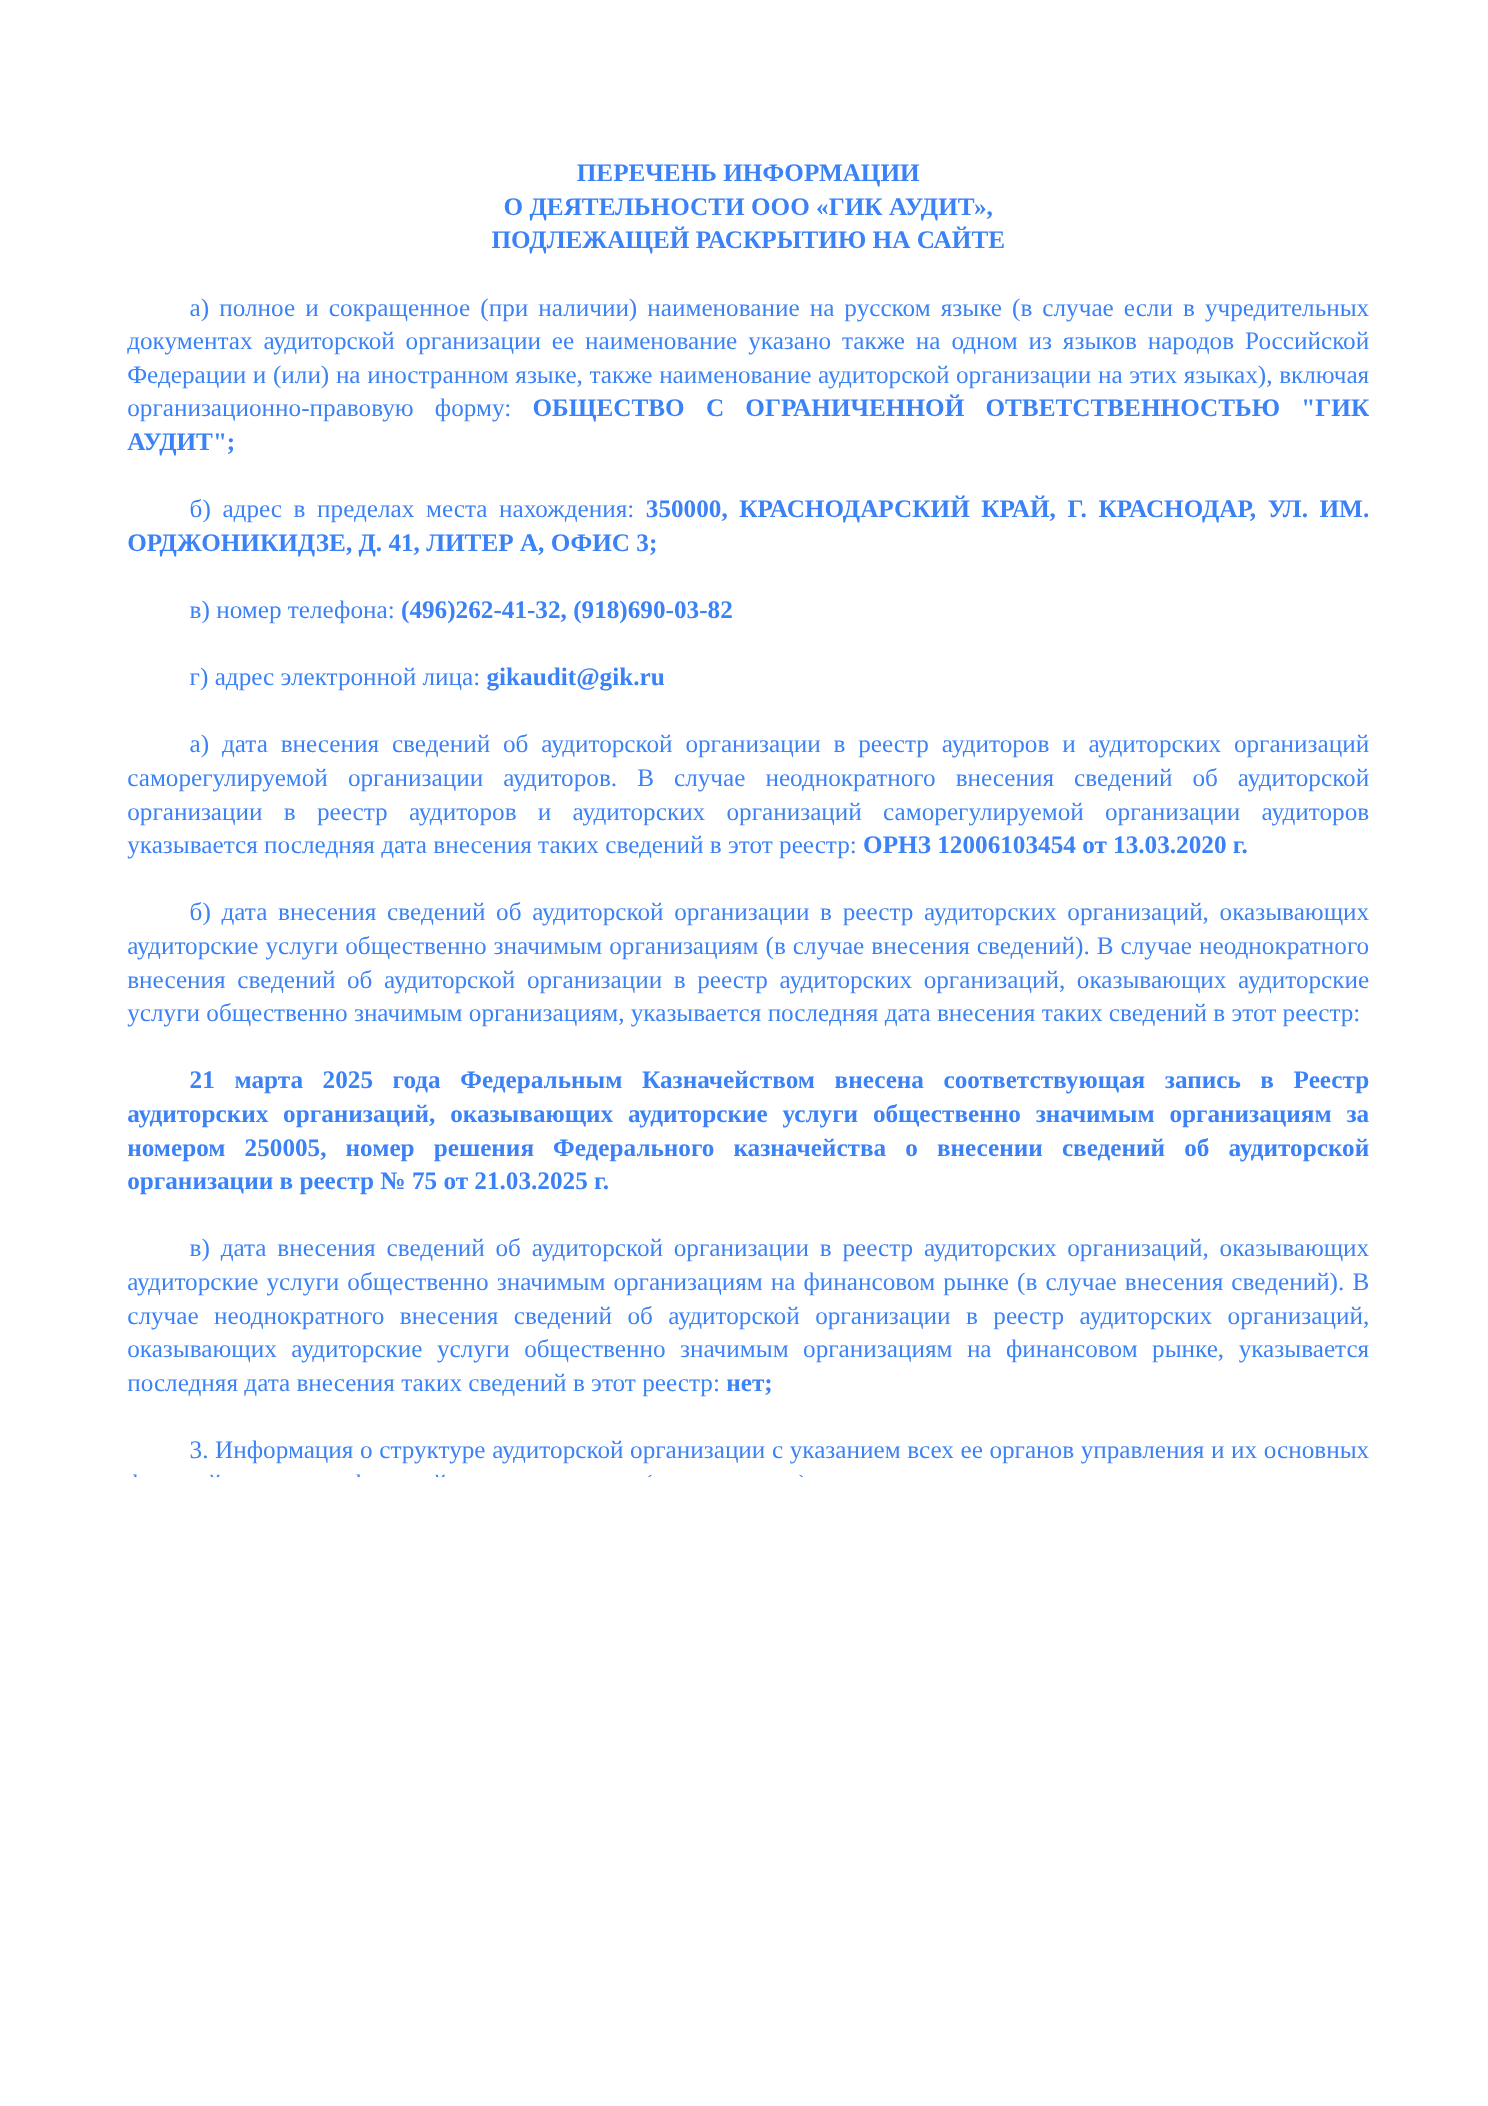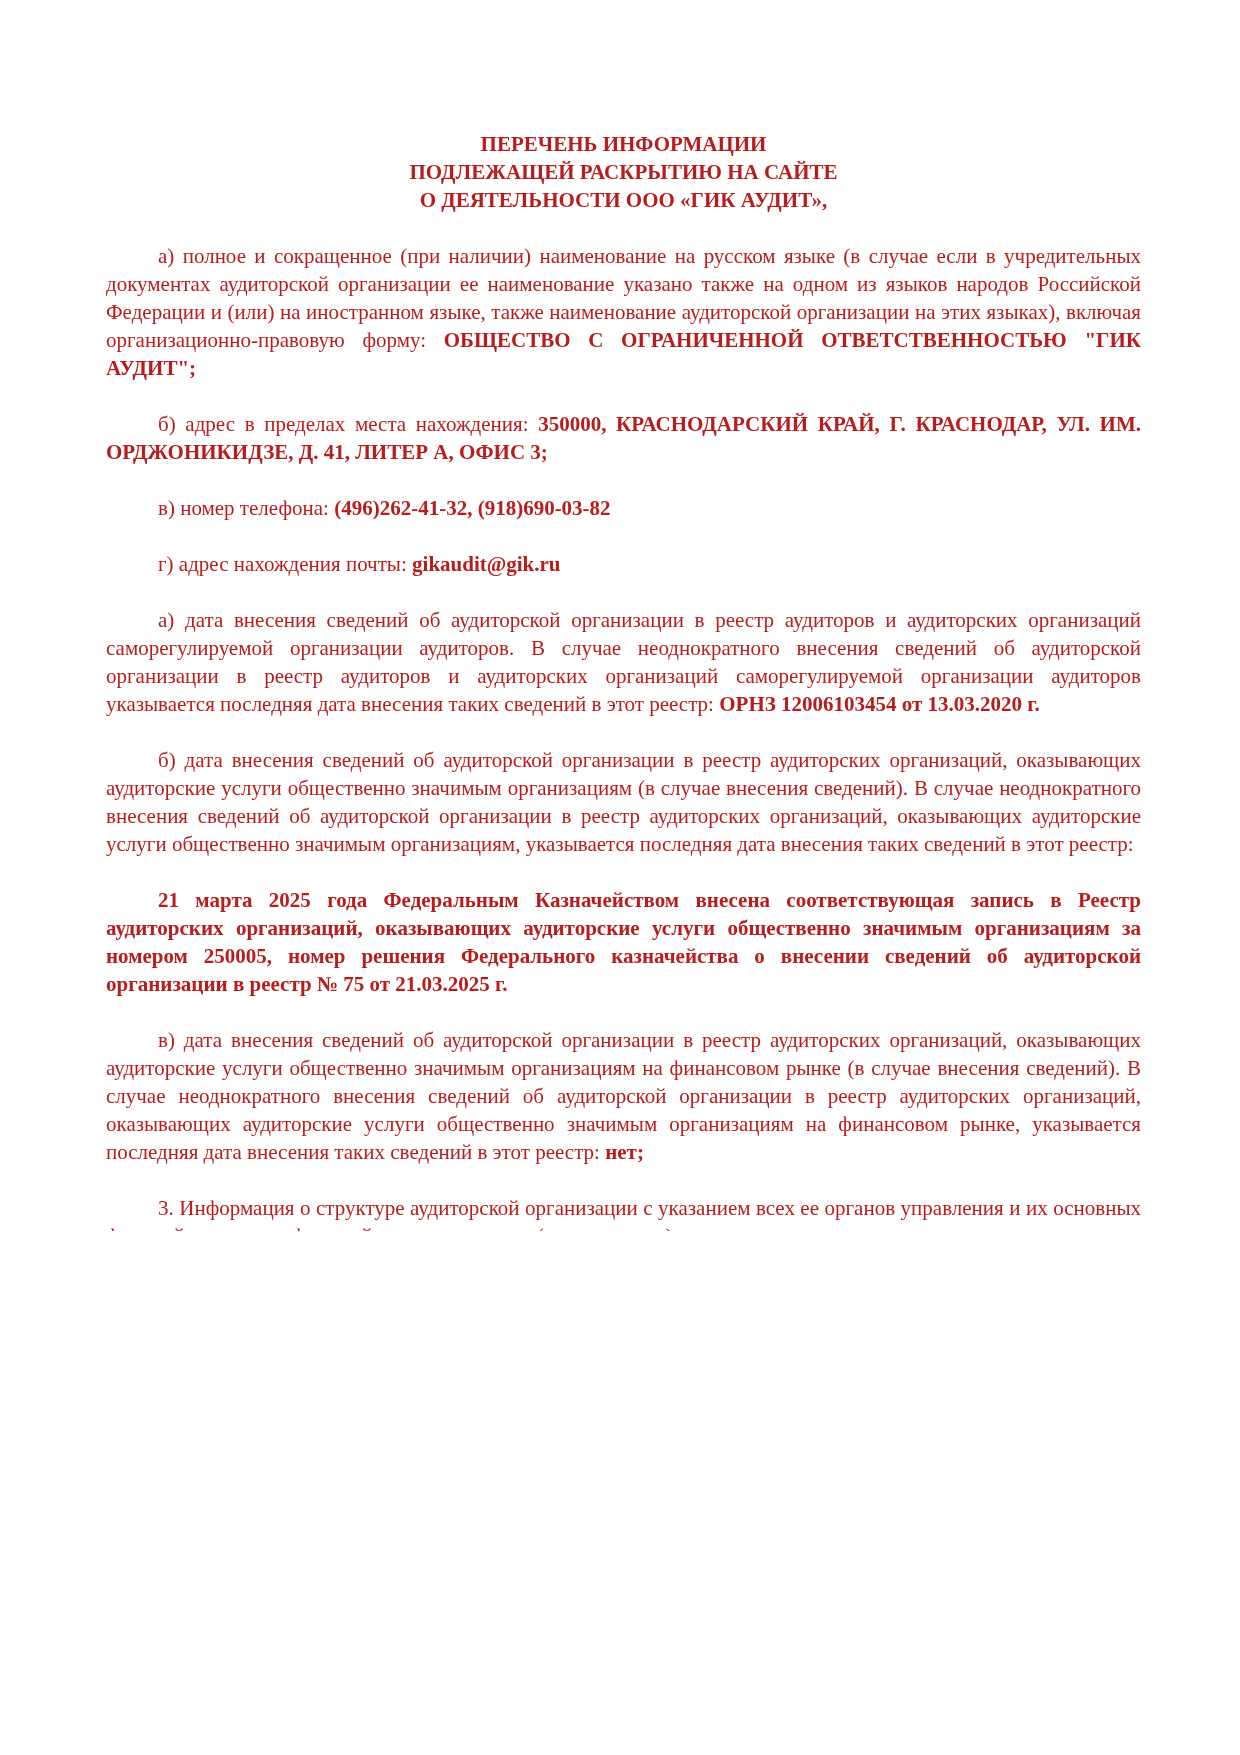--- a/index.html
+++ b/index.html
@@ -11,21 +11,21 @@
     position: relative;
     width: 1240px;
     height: 1231px;
     margin: 0 auto;
     background: #ffffff;
     box-sizing: border-box;
     padding: 130px 99px 20px 106px;
     font-family: "Liberation Serif", "DejaVu Serif", serif;
     font-size: 21px;
     line-height: 28px;
-    color: #b91c1c;
+    color: #3b82f6;
     overflow: hidden;
   }
   .content p {
     margin: 0;
   }
   p.title-line {
     text-align: center;
     font-weight: bold;
     text-indent: 0;
   }
@@ -37,25 +37,25 @@
   .bold {
     font-weight: bold;
   }
 </style>
 </head>
 <body>
 
 <div class="page">
   <div class="content">
       <p class="title-line"><span class="bold">ПЕРЕЧЕНЬ ИНФОРМАЦИИ</span></p>
+      <p class="title-line"><span class="bold">О ДЕЯТЕЛЬНОСТИ ООО «ГИК АУДИТ»,</span></p>
       <p class="title-line"><span class="bold">ПОДЛЕЖАЩЕЙ РАСКРЫТИЮ НА САЙТЕ</span></p>
-      <p class="title-line"><span class="bold">О ДЕЯТЕЛЬНОСТИ ООО «ГИК АУДИТ»,</span></p>
       <p class="para"><span>а) полное и сокращенное (при наличии) наименование на русском языке (в случае если в учредительных документах аудиторской организации ее наименование указано также на одном из языков народов Российской Федерации и (или) на иностранном языке, также наименование аудиторской организации на этих языках), включая организационно-правовую форму: </span><span class="bold">ОБЩЕСТВО С ОГРАНИЧЕННОЙ ОТВЕТСТВЕННОСТЬЮ "ГИК АУДИТ";</span></p>
       <p class="para"><span>б) адрес в пределах места нахождения: </span><span class="bold">350000, КРАСНОДАРСКИЙ КРАЙ, Г. КРАСНОДАР, УЛ. ИМ. ОРДЖОНИКИДЗЕ, Д. 41, ЛИТЕР А, ОФИС 3;</span></p>
       <p class="para"><span>в) номер телефона: </span><span class="bold">(496)262-41-32, (918)690-03-82</span></p>
-      <p class="para"><span>г) адрес нахождения почты: </span><span class="bold">gikaudit@gik.ru</span></p>
+      <p class="para"><span>г) адрес электронной лица: </span><span class="bold">gikaudit@gik.ru</span></p>
       <p class="para"><span>а) дата внесения сведений об аудиторской организации в реестр аудиторов и аудиторских организаций саморегулируемой организации аудиторов. В случае неоднократного внесения сведений об аудиторской организации в реестр аудиторов и аудиторских организаций саморегулируемой организации аудиторов указывается последняя дата внесения таких сведений в этот реестр: </span><span class="bold">ОРНЗ 12006103454 от 13.03.2020 г.</span></p>
       <p class="para"><span>б) дата внесения сведений об аудиторской организации в реестр аудиторских организаций, оказывающих аудиторские услуги общественно значимым организациям (в случае внесения сведений). В случае неоднократного внесения сведений об аудиторской организации в реестр аудиторских организаций, оказывающих аудиторские услуги общественно значимым организациям, указывается последняя дата внесения таких сведений в этот реестр:</span></p>
       <p class="para"><span class="bold">21 марта 2025 года Федеральным Казначейством внесена соответствующая запись в Реестр аудиторских организаций, оказывающих аудиторские услуги общественно значимым организациям за номером 250005, номер решения Федерального казначейства о внесении сведений об аудиторской организации в реестр № 75 от 21.03.2025 г.</span></p>
       <p class="para"><span>в) дата внесения сведений об аудиторской организации в реестр аудиторских организаций, оказывающих аудиторские услуги общественно значимым организациям на финансовом рынке (в случае внесения сведений). В случае неоднократного внесения сведений об аудиторской организации в реестр аудиторских организаций, оказывающих аудиторские услуги общественно значимым организациям на финансовом рынке, указывается последняя дата внесения таких сведений в этот реестр: </span><span class="bold">нет;</span></p>
       <p class="para"><span>3. Информация о структуре аудиторской организации с указанием всех ее органов управления и их основных функций, а также фамилий, имен, отчеств (при наличии) членов коллегиального исполнительного органа аудиторской организации (с указанием тех из них, кто является независимым членом (при наличии)) и лица, исполняющего обязанности ее единоличного исполнительного органа:</span></p>
     </div>
 </div>
 
 </body></html>

